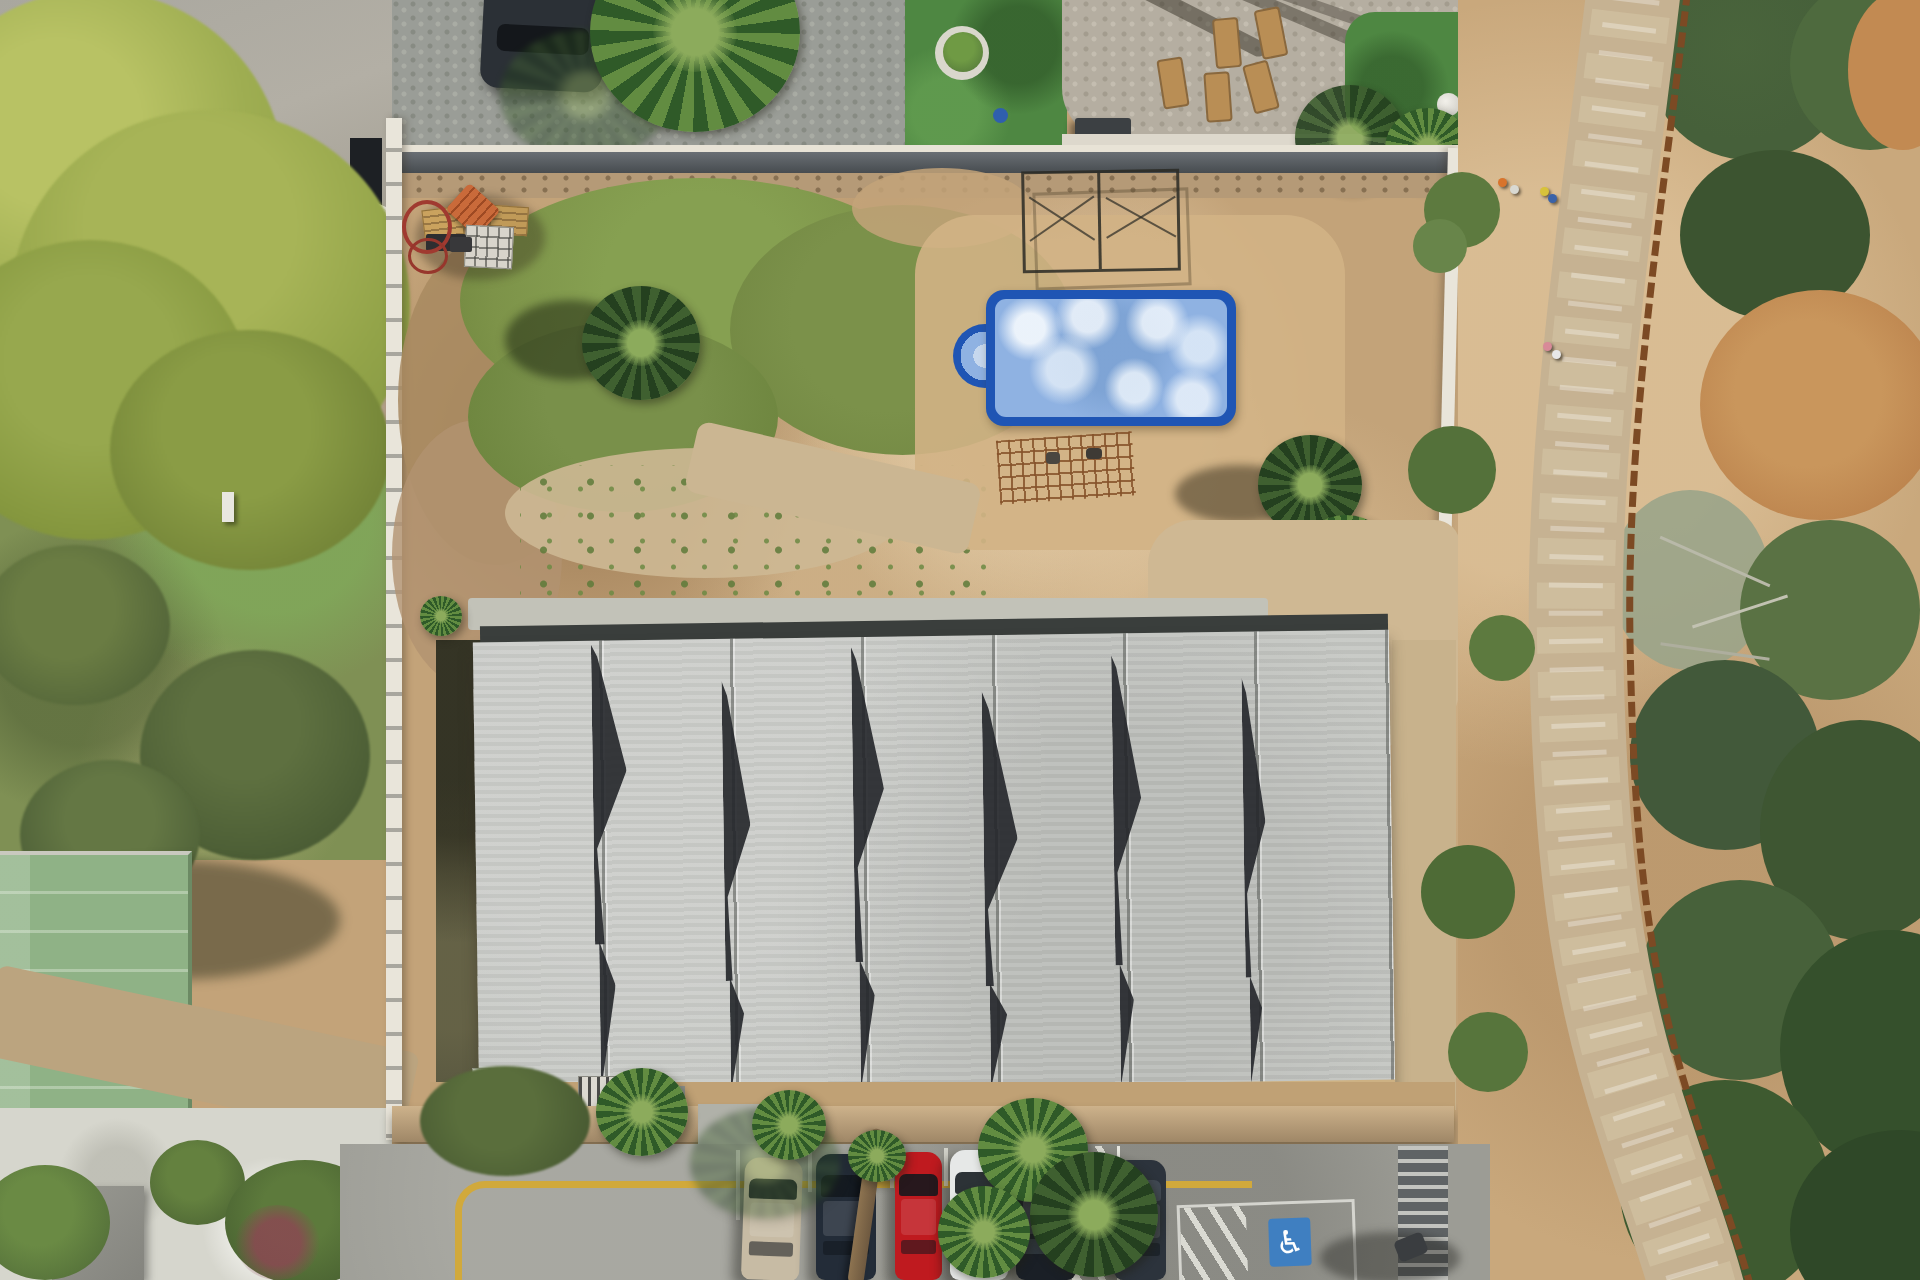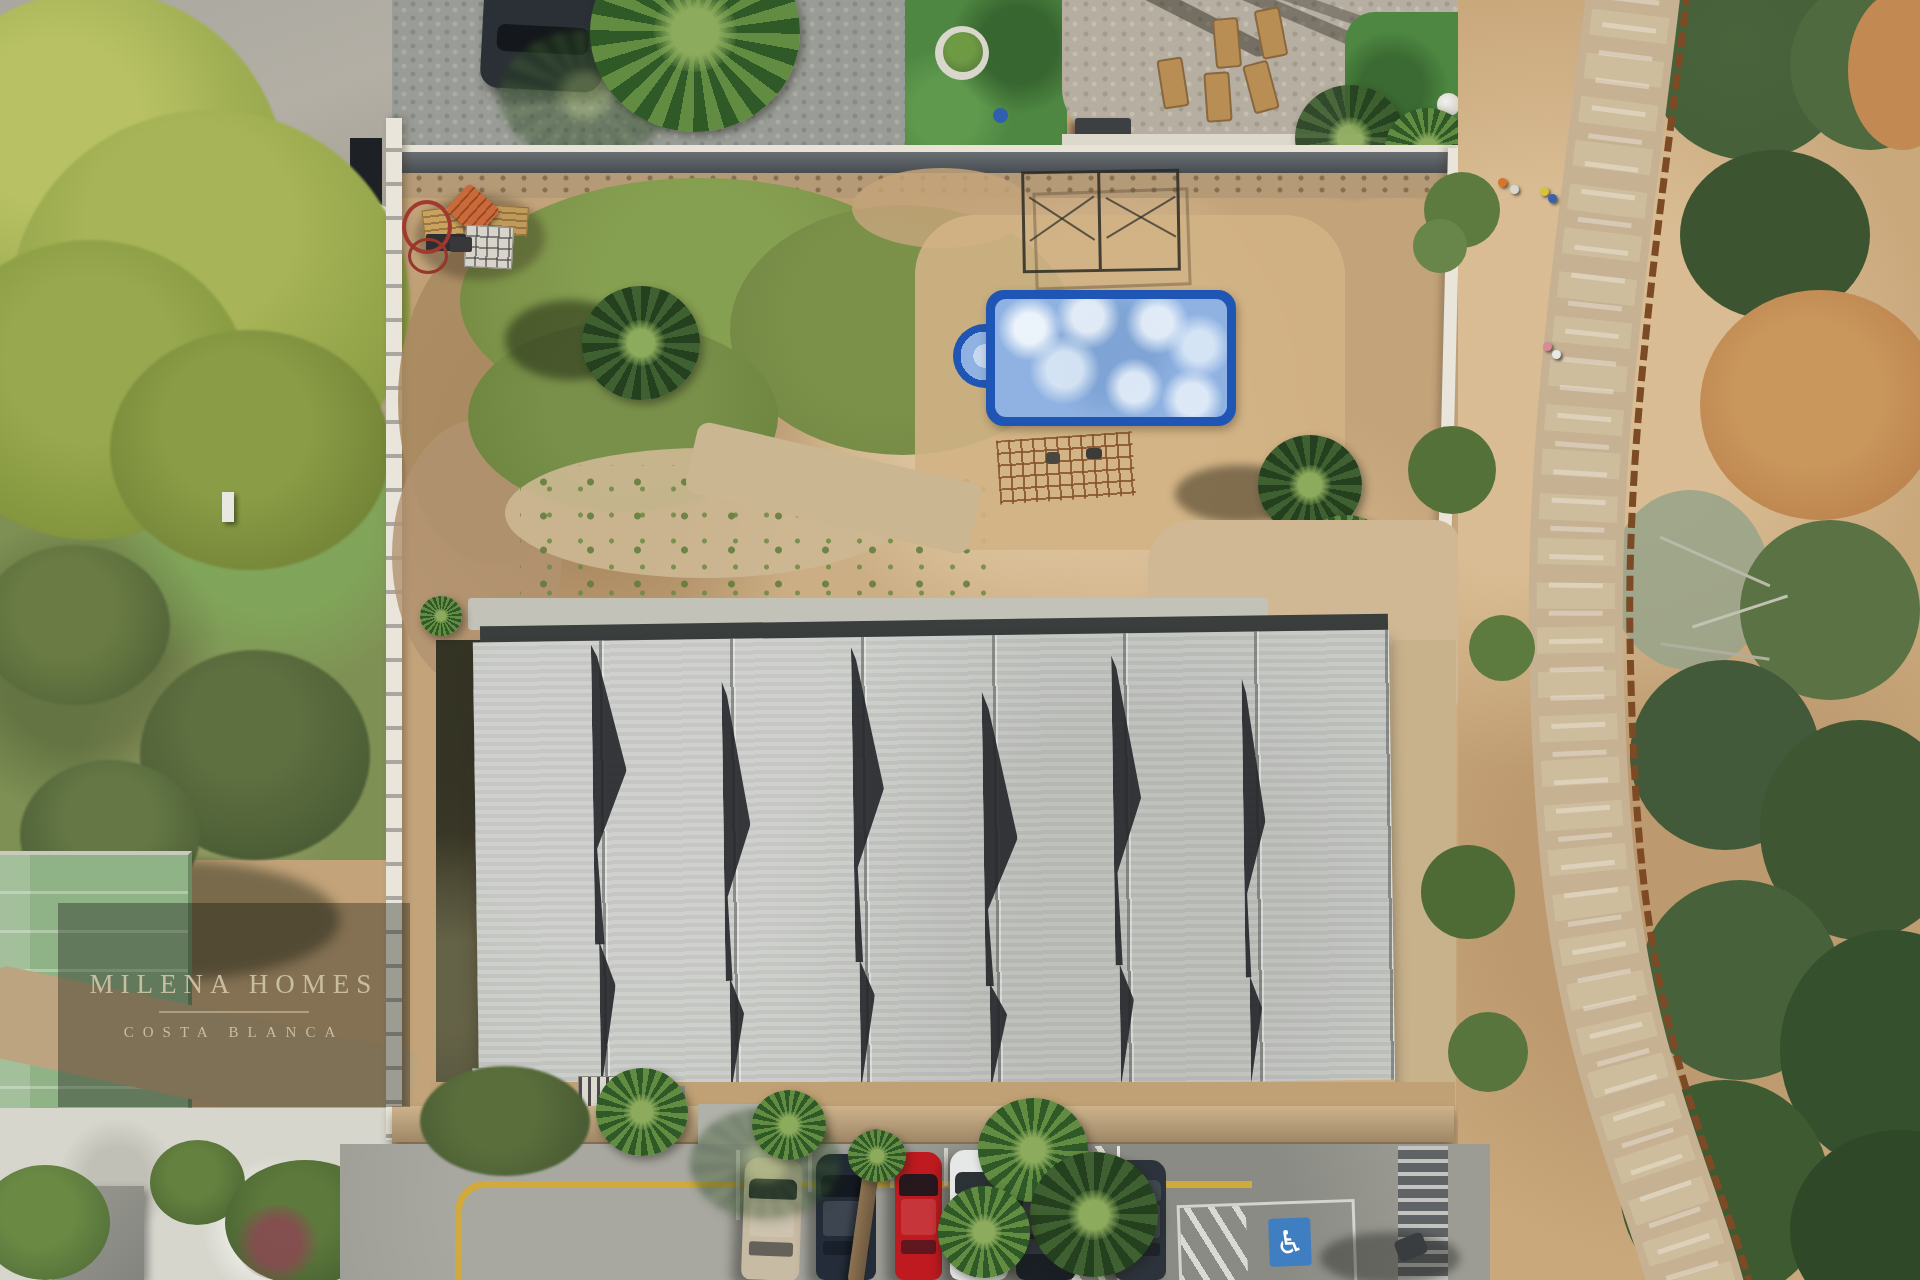--- a/index.html
+++ b/index.html
@@ -297,19 +297,14 @@
   <div class="a" style="left:858px;top:1128px;width:16px;height:158px;background:linear-gradient(90deg,#8d7350,#6e5940);transform:rotate(8deg);border-radius:8px;box-shadow:-4px 3px 6px rgba(0,0,0,.4);"></div>
   <div class="a palm" style="left:848px;top:1130px;width:58px;height:52px;"></div>
   <div class="a palm dark" style="left:690px;top:1108px;width:150px;height:110px;opacity:.4;filter:blur(3px);"></div>
   <div class="a blob" style="left:420px;top:1066px;width:170px;height:110px;background:radial-gradient(circle at 45% 40%,#5a6e3c 0 35%,#4a5c33 80%);filter:blur(1px);"></div>
   <div class="a palm" style="left:596px;top:1068px;width:92px;height:88px;"></div>
   <div class="a palm" style="left:752px;top:1090px;width:74px;height:70px;"></div>
   <div class="a palm" style="left:978px;top:1098px;width:110px;height:104px;"></div>
   <div class="a palm dark" style="left:1030px;top:1152px;width:128px;height:125px;"></div>
   <div class="a palm" style="left:938px;top:1186px;width:92px;height:92px;"></div>
 
-  <div class="a" id="watermark" style="left: 58px; top: 903px; width: 352px; height: 204px; background-color: rgba(12, 14, 10, 0.34);">
-    <div id="wm-title" style="color: rgb(201, 189, 160);">MILENA HOMES</div>
-    <div id="wm-line"></div>
-    <div id="wm-sub" style="color: rgb(201, 189, 160);">COSTA BLANCA</div>
-  </div>
 
 </div>
 
 </body></html>

